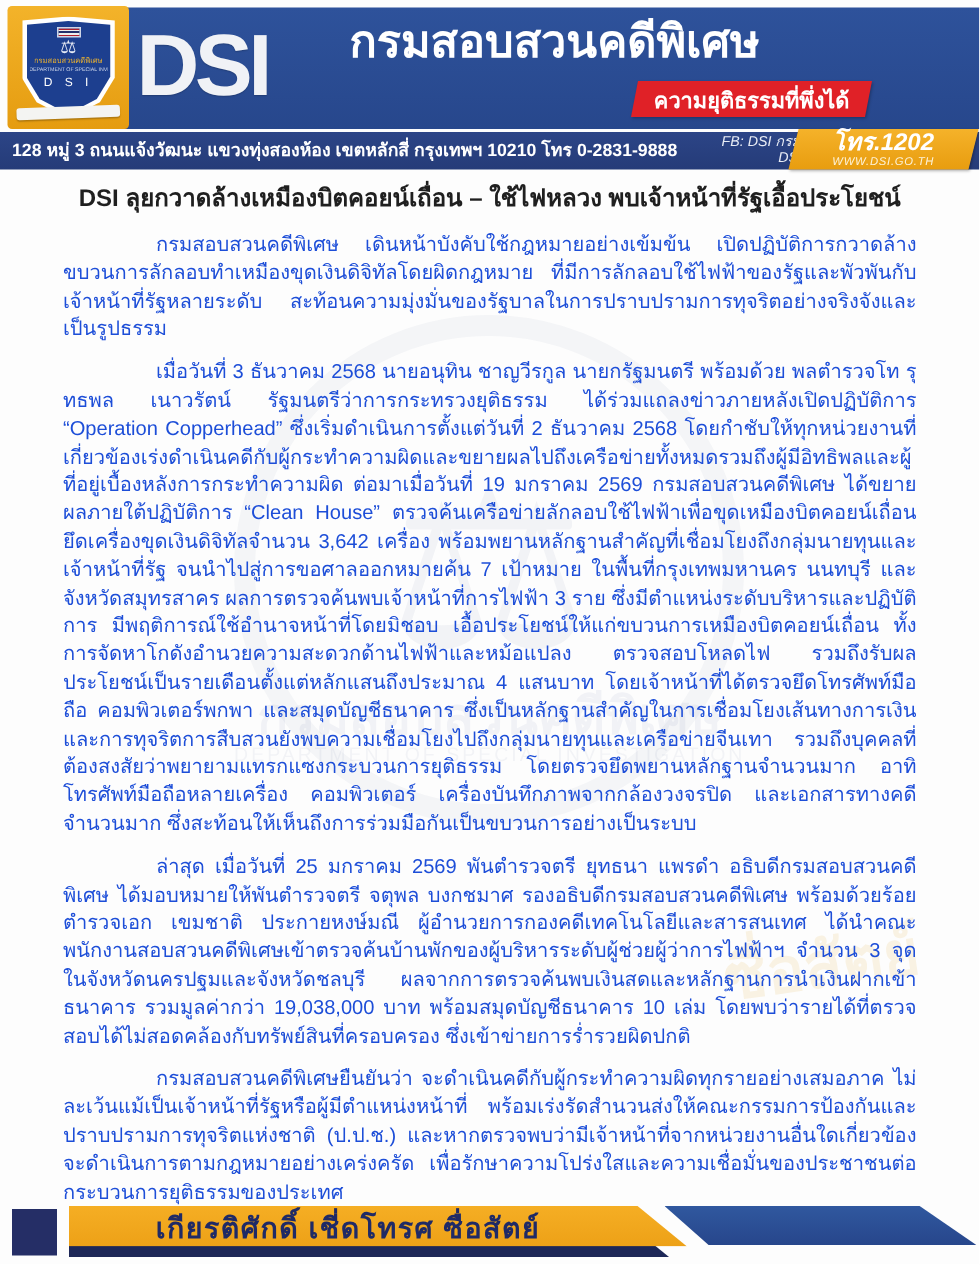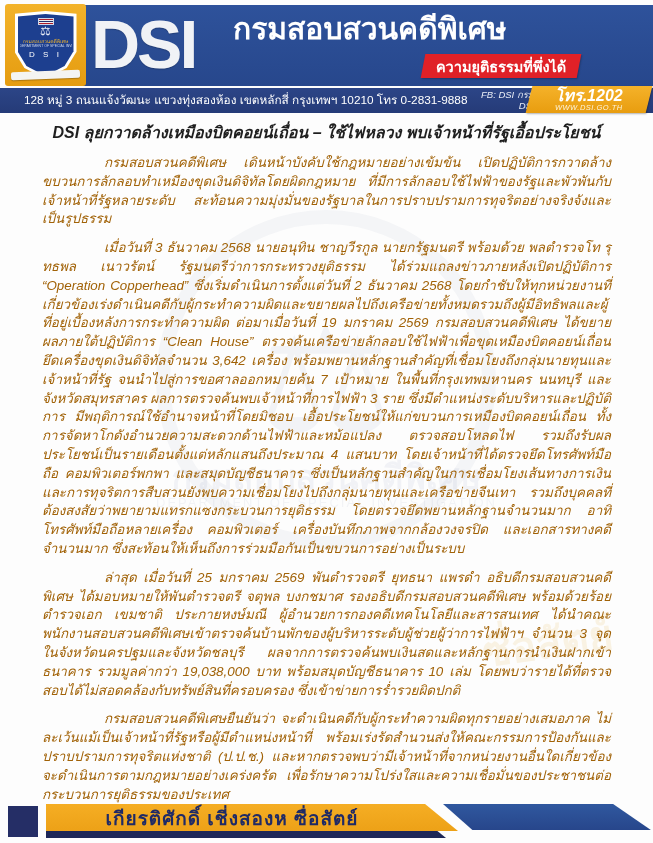--- a/index.html
+++ b/index.html
@@ -36,61 +36,61 @@
   .scales { color:#e9edf6; font-size:12px; line-height:13px; }
   .emblem-thai { color:#f0b42c; font-size:5px; line-height:6px; white-space:nowrap; overflow:hidden; max-width:52px; }
   .emblem-eng { color:#cdd6ea; font-size:3.5px; line-height:4px; white-space:nowrap; overflow:hidden; max-width:52px; }
   .emblem-dsi { color:#fff; font-size:8px; font-weight:normal; letter-spacing:3px; margin-top:2px; }
   .ribbon { position:absolute; bottom:7px; left:6px; right:6px; height:8px;
     background:#f4f4f2; border-radius:2px; transform:rotate(-2deg);
     box-shadow:0 1px 1px rgba(0,0,0,.25); }
 
   .dsi-big {
     position:absolute; left:16px; top:8px; height:65px;
-    font-size:68px; line-height:62px; font-weight:bold; letter-spacing:-3px;
+    font-size:58px; line-height:62px; font-weight:bold; letter-spacing:-3px;
     color:#f0f2f6; text-shadow:0 1px 1px rgba(0,0,0,.2);
   }
   .org-block { position:absolute; left:158px; top:7px; color:#fff; }
   .org-line1 { font-size:30px; line-height:34px; font-weight:bold; white-space:nowrap; }
   .org-line2 { font-size:23px; line-height:27px; font-weight:bold; white-space:nowrap; }
   .red-badge {
     position:absolute; left:348px; top:49px; height:24px; padding:0 13px;
     background:#e02127; transform:skewX(-11deg);
     display:flex; align-items:center; box-shadow:1px 1px 2px rgba(0,0,0,.25);
   }
   .red-badge span { display:block; transform:skewX(11deg); color:#fff;
     font-size:14.5px; font-weight:bold; white-space:nowrap; }
 
   .addr-bar {
     position:absolute; left:0; top:88px; width:653px; height:25px;
     background:linear-gradient(180deg,#2c4587 0%,#253b78 100%);
     color:#fff;
   }
-  .addr-text { position:absolute; left:24px; top:0; line-height:25px;
-    font-size:11.8px; font-weight:normal; white-space:nowrap; }
+  .addr-text { position:absolute; left:8px; top:0; line-height:25px;
+    font-size:11.8px; font-weight:bold; white-space:nowrap; }
   .fb-block { position:absolute; left:481px; top:2px; font-size:9.5px;
     font-style:italic; line-height:10.5px; color:#e8ecf5; white-space:nowrap; }
   .gold-badge {
     position:absolute; left:529px; top:86px; width:120px; height:27px;
     background:linear-gradient(180deg,#f5b22a 0%,#e89d0f 100%);
     transform:skewX(-14deg); z-index:4;
     box-shadow:1px 1px 2px rgba(0,0,0,.3);
     display:flex; flex-direction:column; align-items:center; justify-content:center;
   }
   .gold-badge .inner { transform:skewX(14deg); text-align:center; }
   .hotline { color:#fff; font-size:16px; font-weight:bold; font-style:italic; line-height:16px; }
   .website { color:#fdf3da; font-size:7.5px; font-style:italic; letter-spacing:.5px; line-height:8px; }
 
   
   .content { position:absolute; left:42px; right:42px; top:118px; z-index:1; }
   .doc-title { text-align:center; font-weight:bold; color:#1f1f1f;
     font-size:16px; line-height:29px; margin-bottom:7px; }
-  .doc-title .t-line { display:block;font-style:italic; }
-  .body-p { font-size:13.4px; line-height:18.8px; color:#a16207;
-    text-align:justify; text-indent:62px; margin-bottom:10px;font-style:italic; }
+  .doc-title .t-line { display:block; }
+  .body-p { font-size:13.4px; line-height:18.8px; color:#1d4ed8;
+    text-align:justify; text-indent:62px; margin-bottom:10px; }
 
   
   .watermark { position:absolute; left:0; top:150px; width:653px; height:560px;
     pointer-events:none; z-index:0; overflow:hidden; }
   .wm-circle { position:absolute; left:156px; top:60px; width:340px; height:340px;
     border:14px solid rgba(40,60,120,.045); border-radius:50%;
     display:flex; align-items:center; justify-content:center; }
   .wm-scales { font-size:150px; color:rgba(40,60,120,.05); }
   .wm-thai { position:absolute; left:0; width:653px; top:300px; text-align:center;
     font-size:34px; font-weight:bold; color:rgba(40,60,120,.055); }
@@ -174,18 +174,18 @@
     <p class="body-p">เมื่อวันที่ 3 ธันวาคม 2568 นายอนุทิน ชาญวีรกูล นายกรัฐมนตรี พร้อมด้วย พลตำรวจโท รุทธพล เนาวรัตน์ รัฐมนตรีว่าการกระทรวงยุติธรรม ได้ร่วมแถลงข่าวภายหลังเปิดปฏิบัติการ “Operation Copperhead” ซึ่งเริ่มดำเนินการตั้งแต่วันที่ 2 ธันวาคม 2568 โดยกำชับให้ทุกหน่วยงานที่เกี่ยวข้องเร่งดำเนินคดีกับผู้กระทำความผิดและขยายผลไปถึงเครือข่ายทั้งหมดรวมถึงผู้มีอิทธิพลและผู้ที่อยู่เบื้องหลังการกระทำความผิด ต่อมาเมื่อวันที่ 19 มกราคม 2569 กรมสอบสวนคดีพิเศษ ได้ขยายผลภายใต้ปฏิบัติการ “Clean House” ตรวจค้นเครือข่ายลักลอบใช้ไฟฟ้าเพื่อขุดเหมืองบิตคอยน์เถื่อน ยึดเครื่องขุดเงินดิจิทัลจำนวน 3,642 เครื่อง พร้อมพยานหลักฐานสำคัญที่เชื่อมโยงถึงกลุ่มนายทุนและเจ้าหน้าที่รัฐ จนนำไปสู่การขอศาลออกหมายค้น 7 เป้าหมาย ในพื้นที่กรุงเทพมหานคร นนทบุรี และจังหวัดสมุทรสาคร ผลการตรวจค้นพบเจ้าหน้าที่การไฟฟ้า 3 ราย ซึ่งมีตำแหน่งระดับบริหารและปฏิบัติการ มีพฤติการณ์ใช้อำนาจหน้าที่โดยมิชอบ เอื้อประโยชน์ให้แก่ขบวนการเหมืองบิตคอยน์เถื่อน ทั้งการจัดหาโกดังอำนวยความสะดวกด้านไฟฟ้าและหม้อแปลง ตรวจสอบโหลดไฟ รวมถึงรับผลประโยชน์เป็นรายเดือนตั้งแต่หลักแสนถึงประมาณ 4 แสนบาท โดยเจ้าหน้าที่ได้ตรวจยึดโทรศัพท์มือถือ คอมพิวเตอร์พกพา และสมุดบัญชีธนาคาร ซึ่งเป็นหลักฐานสำคัญในการเชื่อมโยงเส้นทางการเงิน และการทุจริตการสืบสวนยังพบความเชื่อมโยงไปถึงกลุ่มนายทุนและเครือข่ายจีนเทา รวมถึงบุคคลที่ต้องสงสัยว่าพยายามแทรกแซงกระบวนการยุติธรรม โดยตรวจยึดพยานหลักฐานจำนวนมาก อาทิ โทรศัพท์มือถือหลายเครื่อง คอมพิวเตอร์ เครื่องบันทึกภาพจากกล้องวงจรปิด และเอกสารทางคดีจำนวนมาก ซึ่งสะท้อนให้เห็นถึงการร่วมมือกันเป็นขบวนการอย่างเป็นระบบ</p>
     <p class="body-p">ล่าสุด เมื่อวันที่ 25 มกราคม 2569 พันตำรวจตรี ยุทธนา แพรดำ อธิบดีกรมสอบสวนคดีพิเศษ ได้มอบหมายให้พันตำรวจตรี จตุพล บงกชมาศ รองอธิบดีกรมสอบสวนคดีพิเศษ พร้อมด้วยร้อยตำรวจเอก เขมชาติ ประกายหงษ์มณี ผู้อำนวยการกองคดีเทคโนโลยีและสารสนเทศ ได้นำคณะพนักงานสอบสวนคดีพิเศษเข้าตรวจค้นบ้านพักของผู้บริหารระดับผู้ช่วยผู้ว่าการไฟฟ้าฯ จำนวน 3 จุด ในจังหวัดนครปฐมและจังหวัดชลบุรี ผลจากการตรวจค้นพบเงินสดและหลักฐานการนำเงินฝากเข้าธนาคาร รวมมูลค่ากว่า 19,038,000 บาท พร้อมสมุดบัญชีธนาคาร 10 เล่ม โดยพบว่ารายได้ที่ตรวจสอบได้ไม่สอดคล้องกับทรัพย์สินที่ครอบครอง ซึ่งเข้าข่ายการร่ำรวยผิดปกติ</p>
     <p class="body-p">กรมสอบสวนคดีพิเศษยืนยันว่า จะดำเนินคดีกับผู้กระทำความผิดทุกรายอย่างเสมอภาค ไม่ละเว้นแม้เป็นเจ้าหน้าที่รัฐหรือผู้มีตำแหน่งหน้าที่ พร้อมเร่งรัดสำนวนส่งให้คณะกรรมการป้องกันและปราบปรามการทุจริตแห่งชาติ (ป.ป.ช.) และหากตรวจพบว่ามีเจ้าหน้าที่จากหน่วยงานอื่นใดเกี่ยวข้อง จะดำเนินการตามกฎหมายอย่างเคร่งครัด เพื่อรักษาความโปร่งใสและความเชื่อมั่นของประชาชนต่อกระบวนการยุติธรรมของประเทศ</p>
 
   </div>
 
   <div class="footer">
     <div class="f-navy-square"></div>
     <div class="f-navy-under"></div>
     <div class="f-gold-band">
-      <span>เกียรติศักดิ์  เชี่งสองห  ซื่อสัตย์</span>
+      <span>เกียรติศักดิ์  เชี่ดโทรศ  ซื่อสัตย์</span>
     </div>
     <div class="f-blue-band"></div>
   </div>
 
 </div>
 
 </body></html>

